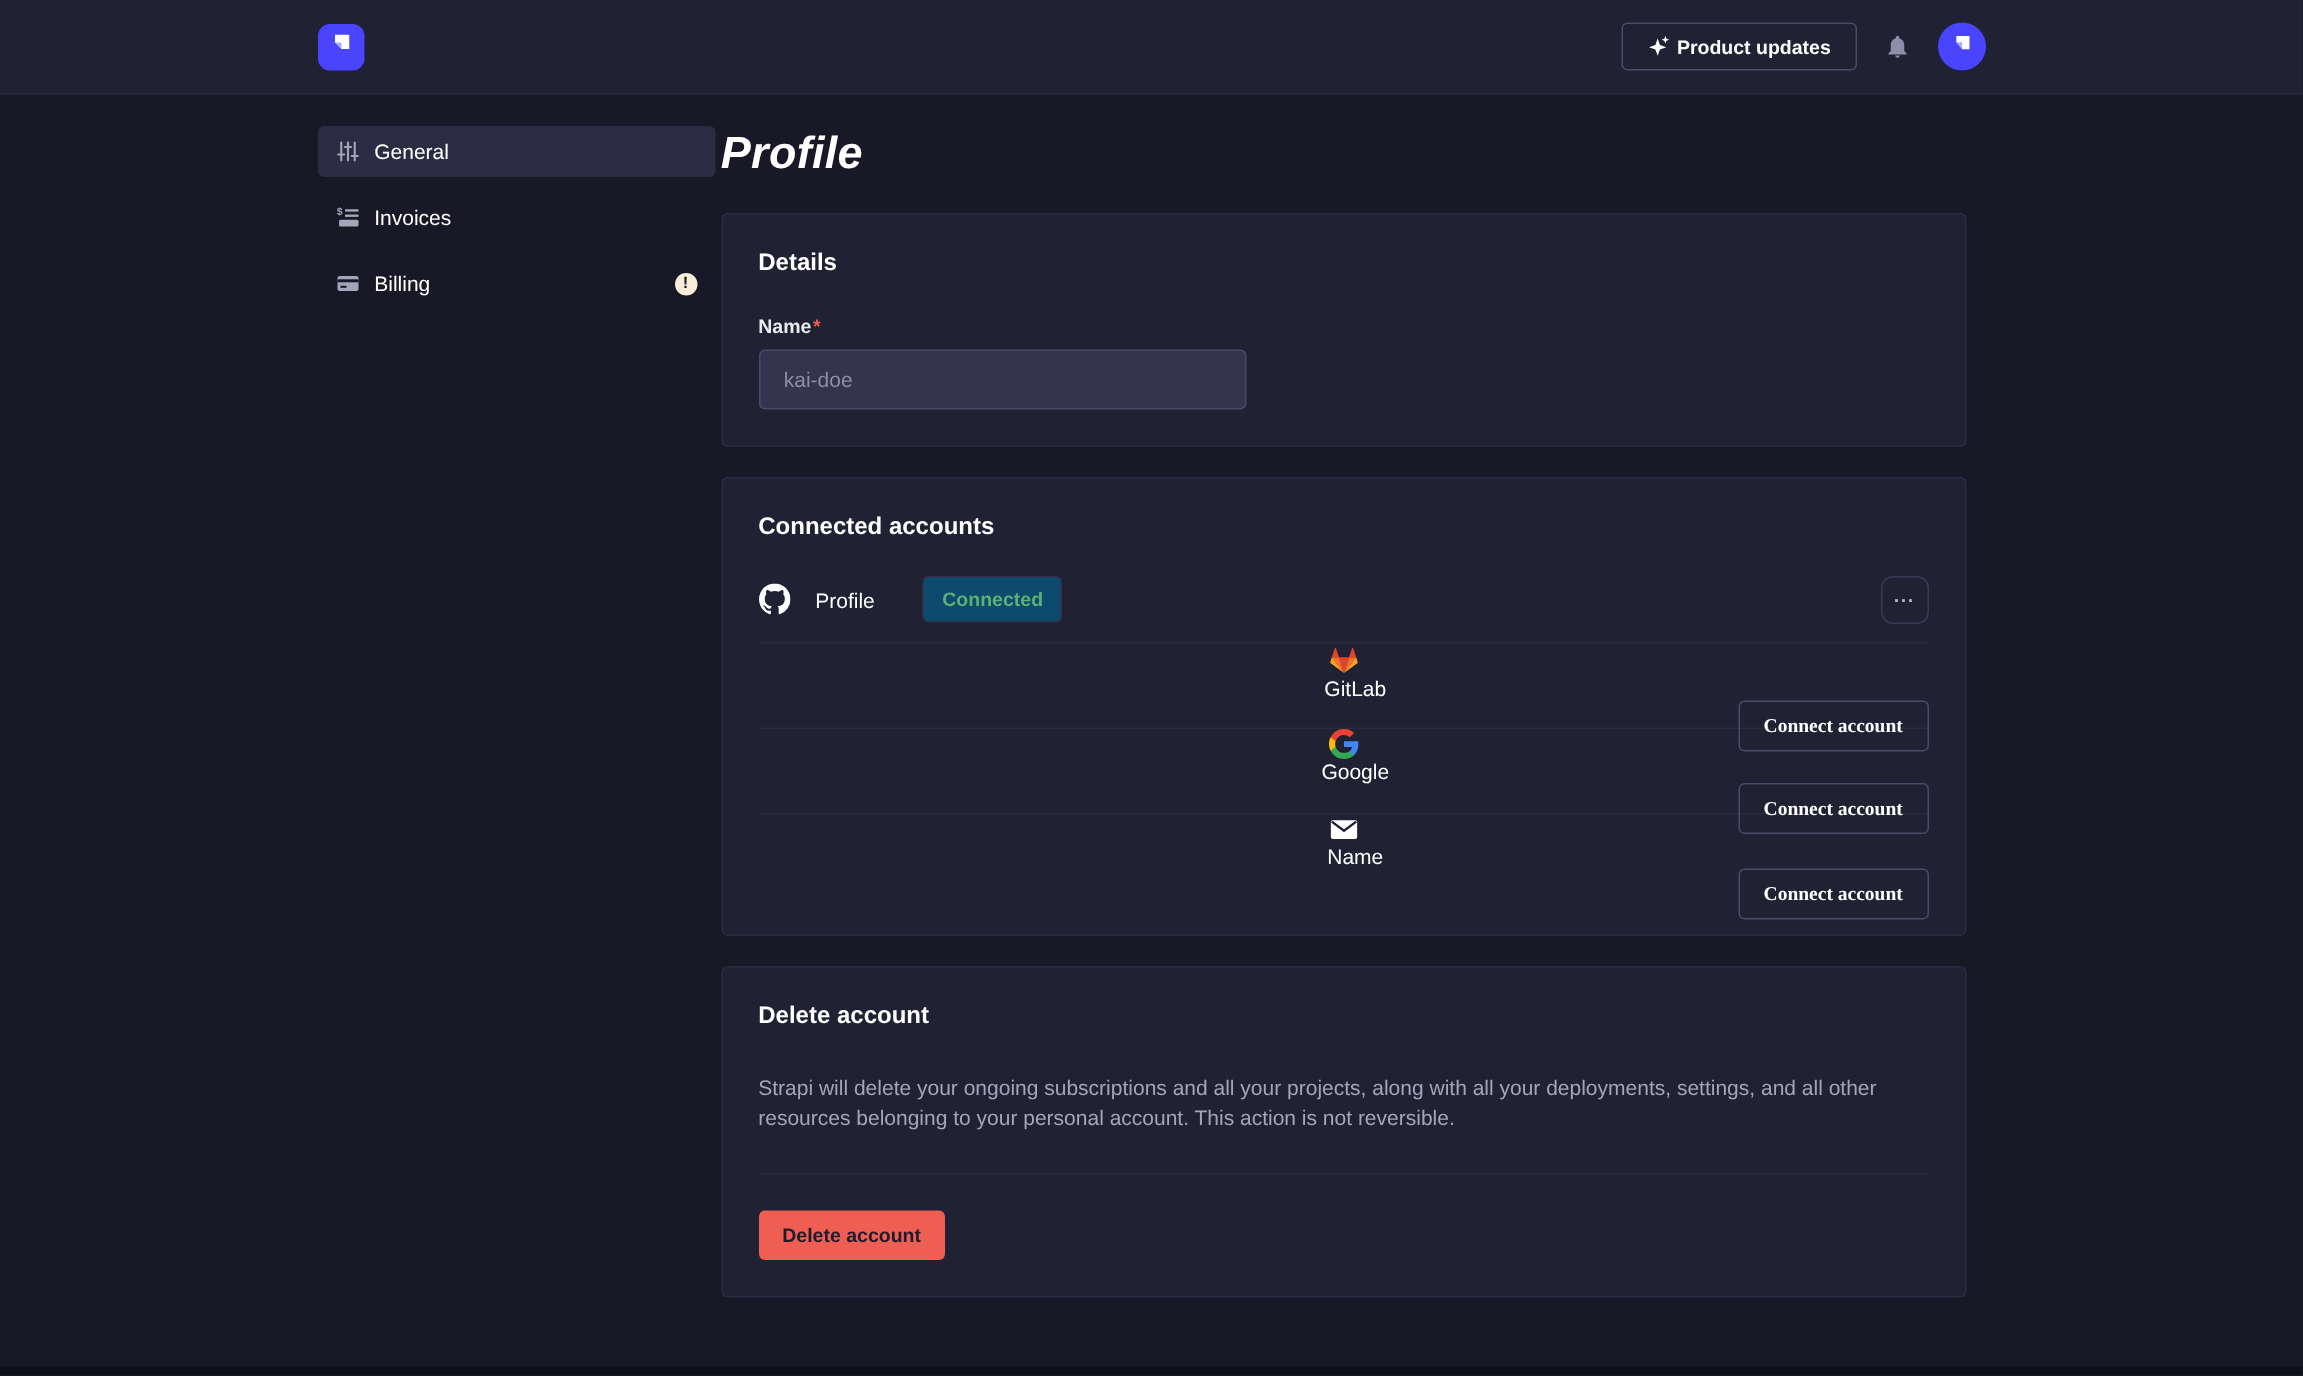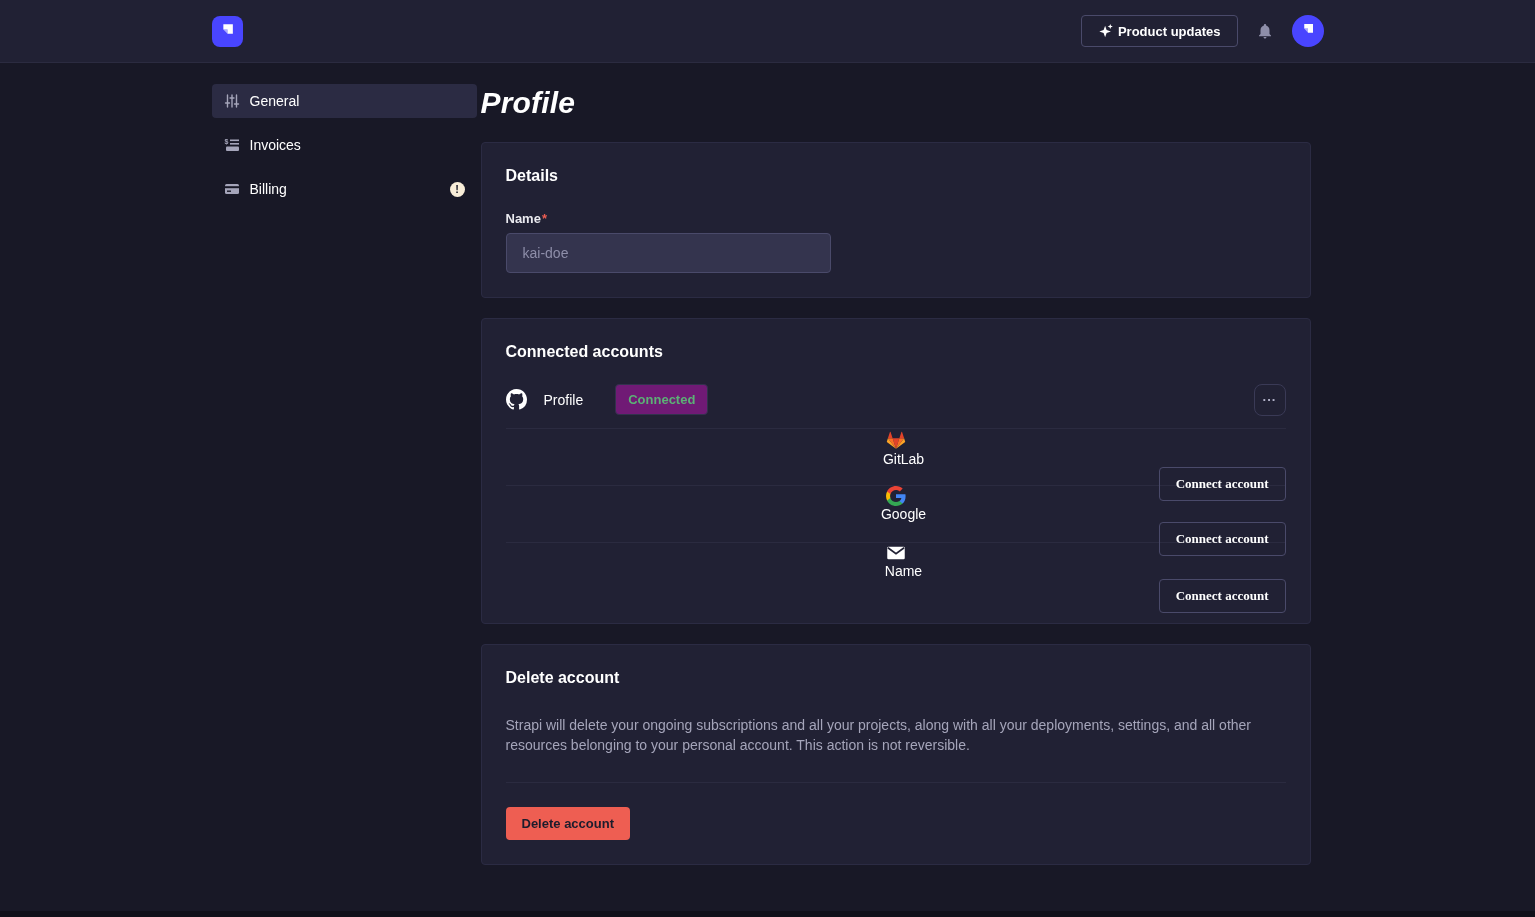--- a/index.html
+++ b/index.html
@@ -121,21 +121,21 @@
   .account-row {
     height: 57px;
     display: flex; align-items: center;
   }
   .account-row + .account-row { border-top: 1px solid #2b2b40; flex-direction: column; }
   .account-icon { width: 22px; height: 22px; display: flex; align-items: center; justify-content: center; }
   .account-name { font-size: 14px; margin-left: 16px; color: #ffffff; }
   .status-badge {
     margin-left: 32px;
     padding: 7px 12px;
-    background: #701a75;
+    background: #0c4a6e;
     border: 1px solid #32324d;
     border-radius: 4px;
     color: #5cb176;
     font-size: 13px; font-weight: bold;
   }
   .row-right { margin-left: auto; }
   .more-btn {
     width: 32px; height: 32px;
     background: transparent;
     border: 1px solid #3a3a56;

